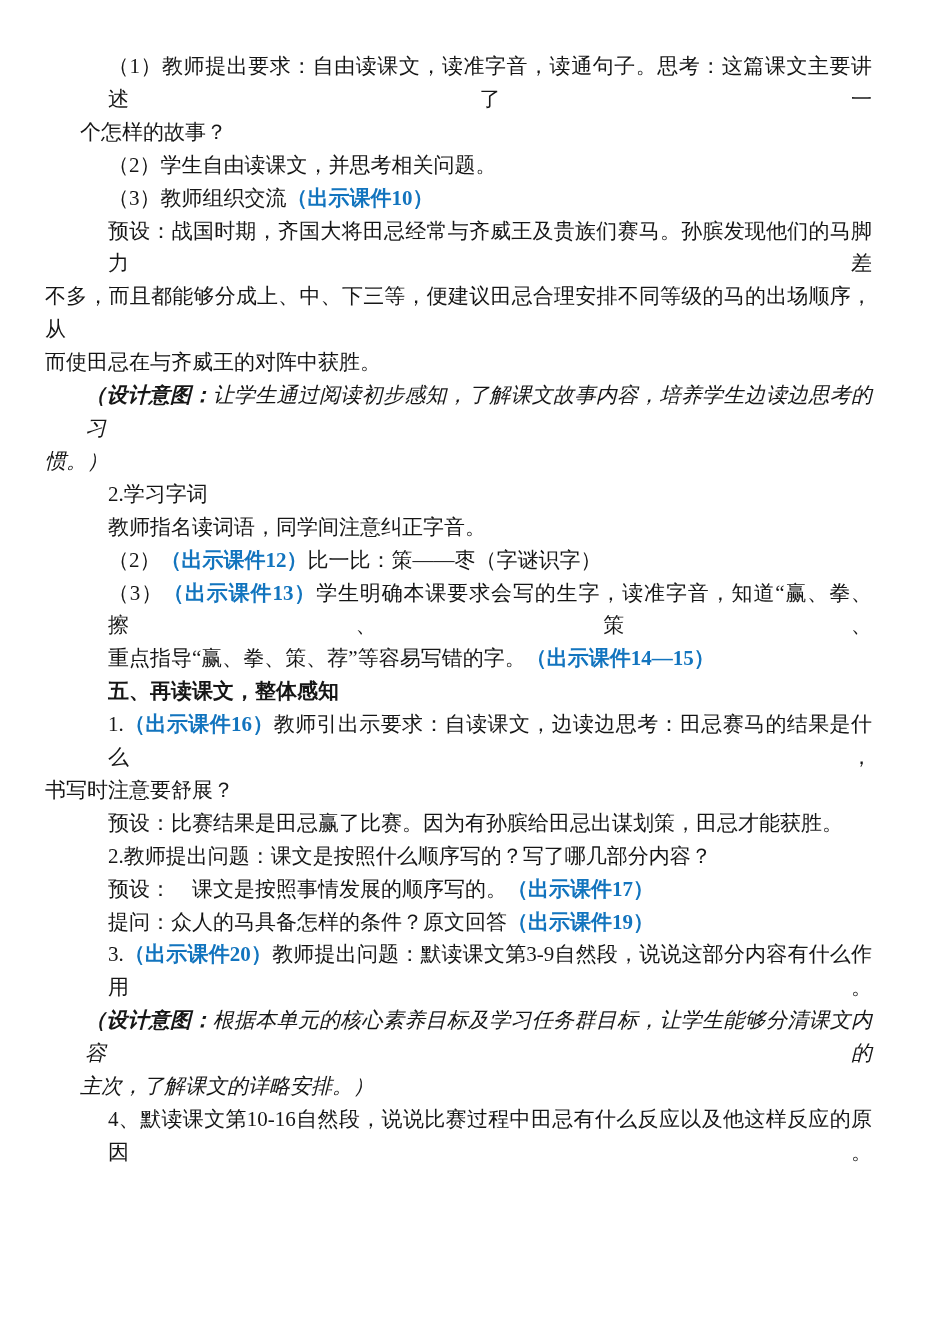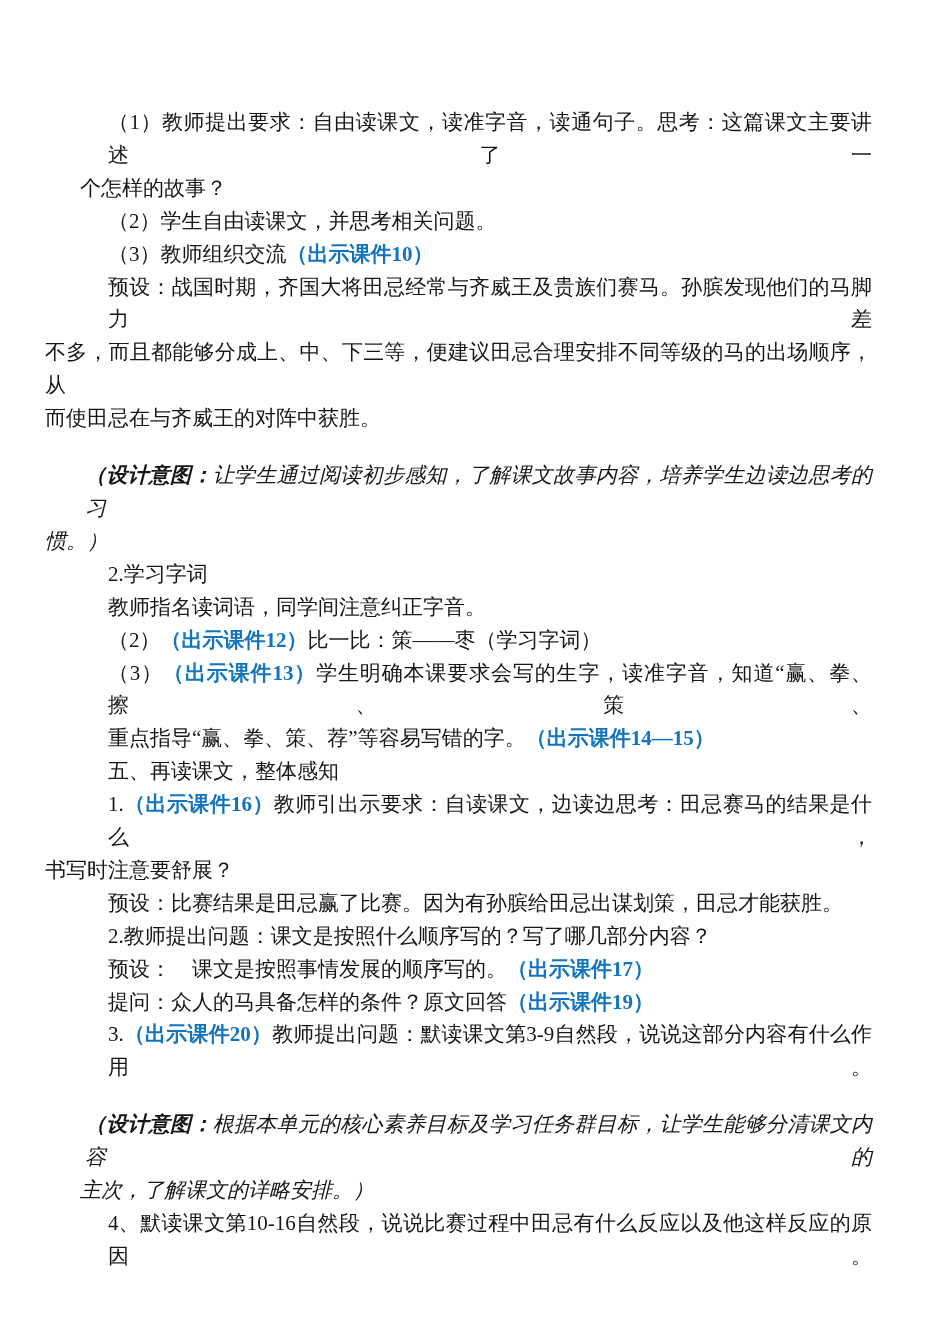--- a/index.html
+++ b/index.html
@@ -10,62 +10,62 @@
   *{margin:0;padding:0;box-sizing:border-box;}
   html,body{background:var(--bg);}
   body{
     width:950px;height:1344px;
     font-family:"Liberation Serif","DejaVu Serif",serif;
     color:var(--ink);
     overflow:hidden;
   }
   .page{
     width:950px;height:1344px;
-    padding:106px 78px 0 45px;
+    padding:50px 78px 0 45px;
     background:var(--bg);
   }
   .doc-body{width:100%;}
   .line{
     font-size:21px;
     line-height:32.9px;
     white-space:normal;
     text-align:left;
   }
   .line.fill{
     text-align:justify;
     text-align-last:justify;
   }
   .ind-std{padding-left:63px;}
   .ind-i0{padding-left:0;}
   .ind-i35{padding-left:35px;}
-  .ind-i40{padding-left:40px;margin-top:24px;}
+  .ind-i40{padding-left:40px;}
   .seg{white-space:pre-wrap;}
   .seg-plain{color:var(--ink);}
   .seg-blue{color:var(--blue);font-weight:bold;}
-  .seg-bold{color:var(--ink);font-weight:normal;text-align:right;}
+  .seg-bold{color:var(--ink);font-weight:bold;text-align:right;}
   .seg-kai{color:var(--ink);font-style:italic;font-family:"DejaVu Serif","Liberation Serif",serif;}
   .seg-kai-bold{color:var(--ink);font-style:italic;font-weight:bold;font-family:"DejaVu Serif","Liberation Serif",serif;}
 </style>
 </head>
 <body>
 
 <div class="page">
   <div class="doc-body">
       <div class="line ind-std fill"><span class="seg seg-plain">（1）教师提出要求：自由读课文，读准字音，读通句子。思考：这篇课文主要讲述了一</span></div>
       <div class="line ind-i35"><span class="seg seg-plain">个怎样的故事？</span></div>
       <div class="line ind-std"><span class="seg seg-plain">（2）学生自由读课文，并思考相关问题。</span></div>
       <div class="line ind-std"><span class="seg seg-plain">（3）教师组织交流</span><span class="seg seg-blue">（出示课件10）</span></div>
       <div class="line ind-std fill"><span class="seg seg-plain">预设：战国时期，齐国大将田忌经常与齐威王及贵族们赛马。孙膑发现他们的马脚力差</span></div>
       <div class="line ind-i0 fill"><span class="seg seg-plain">不多，而且都能够分成上、中、下三等，便建议田忌合理安排不同等级的马的出场顺序，从</span></div>
       <div class="line ind-i0"><span class="seg seg-plain">而使田忌在与齐威王的对阵中获胜。</span></div>
       <div class="line ind-i40 fill"><span class="seg seg-kai-bold">（设计意图：</span><span class="seg seg-kai">让学生通过阅读初步感知，了解课文故事内容，培养学生边读边思考的习</span></div>
       <div class="line ind-i0"><span class="seg seg-kai">惯。）</span></div>
       <div class="line ind-std"><span class="seg seg-plain">2.学习字词</span></div>
       <div class="line ind-std"><span class="seg seg-plain">教师指名读词语，同学间注意纠正字音。</span></div>
-      <div class="line ind-std"><span class="seg seg-plain">（2）</span><span class="seg seg-blue">（出示课件12）</span><span class="seg seg-plain">比一比：策——枣（学习字词）</span></div>
+      <div class="line ind-std"><span class="seg seg-plain">（2）</span><span class="seg seg-blue">（出示课件12）</span><span class="seg seg-plain">比一比：策——枣（字谜识字）</span></div>
       <div class="line ind-std fill"><span class="seg seg-plain">（3）</span><span class="seg seg-blue">（出示课件13）</span><span class="seg seg-plain">学生明确本课要求会写的生字，读准字音，知道“赢、拳、擦、策、</span></div>
       <div class="line ind-std"><span class="seg seg-plain">重点指导“赢、拳、策、荐”等容易写错的字。</span><span class="seg seg-blue">（出示课件14—15）</span></div>
       <div class="line ind-std"><span class="seg seg-bold">五、再读课文，整体感知</span></div>
       <div class="line ind-std fill"><span class="seg seg-plain">1.</span><span class="seg seg-blue">（出示课件16）</span><span class="seg seg-plain">教师引出示要求：自读课文，边读边思考：田忌赛马的结果是什么，</span></div>
       <div class="line ind-i0"><span class="seg seg-plain">书写时注意要舒展？</span></div>
       <div class="line ind-std"><span class="seg seg-plain">预设：比赛结果是田忌赢了比赛。因为有孙膑给田忌出谋划策，田忌才能获胜。</span></div>
       <div class="line ind-std"><span class="seg seg-plain">2.教师提出问题：课文是按照什么顺序写的？写了哪几部分内容？</span></div>
       <div class="line ind-std"><span class="seg seg-plain">预设：　课文是按照事情发展的顺序写的。</span><span class="seg seg-blue">（出示课件17）</span></div>
       <div class="line ind-std"><span class="seg seg-plain">提问：众人的马具备怎样的条件？原文回答</span><span class="seg seg-blue">（出示课件19）</span></div>
       <div class="line ind-std fill"><span class="seg seg-plain">3.</span><span class="seg seg-blue">（出示课件20）</span><span class="seg seg-plain">教师提出问题：默读课文第3-9自然段，说说这部分内容有什么作用。</span></div>

